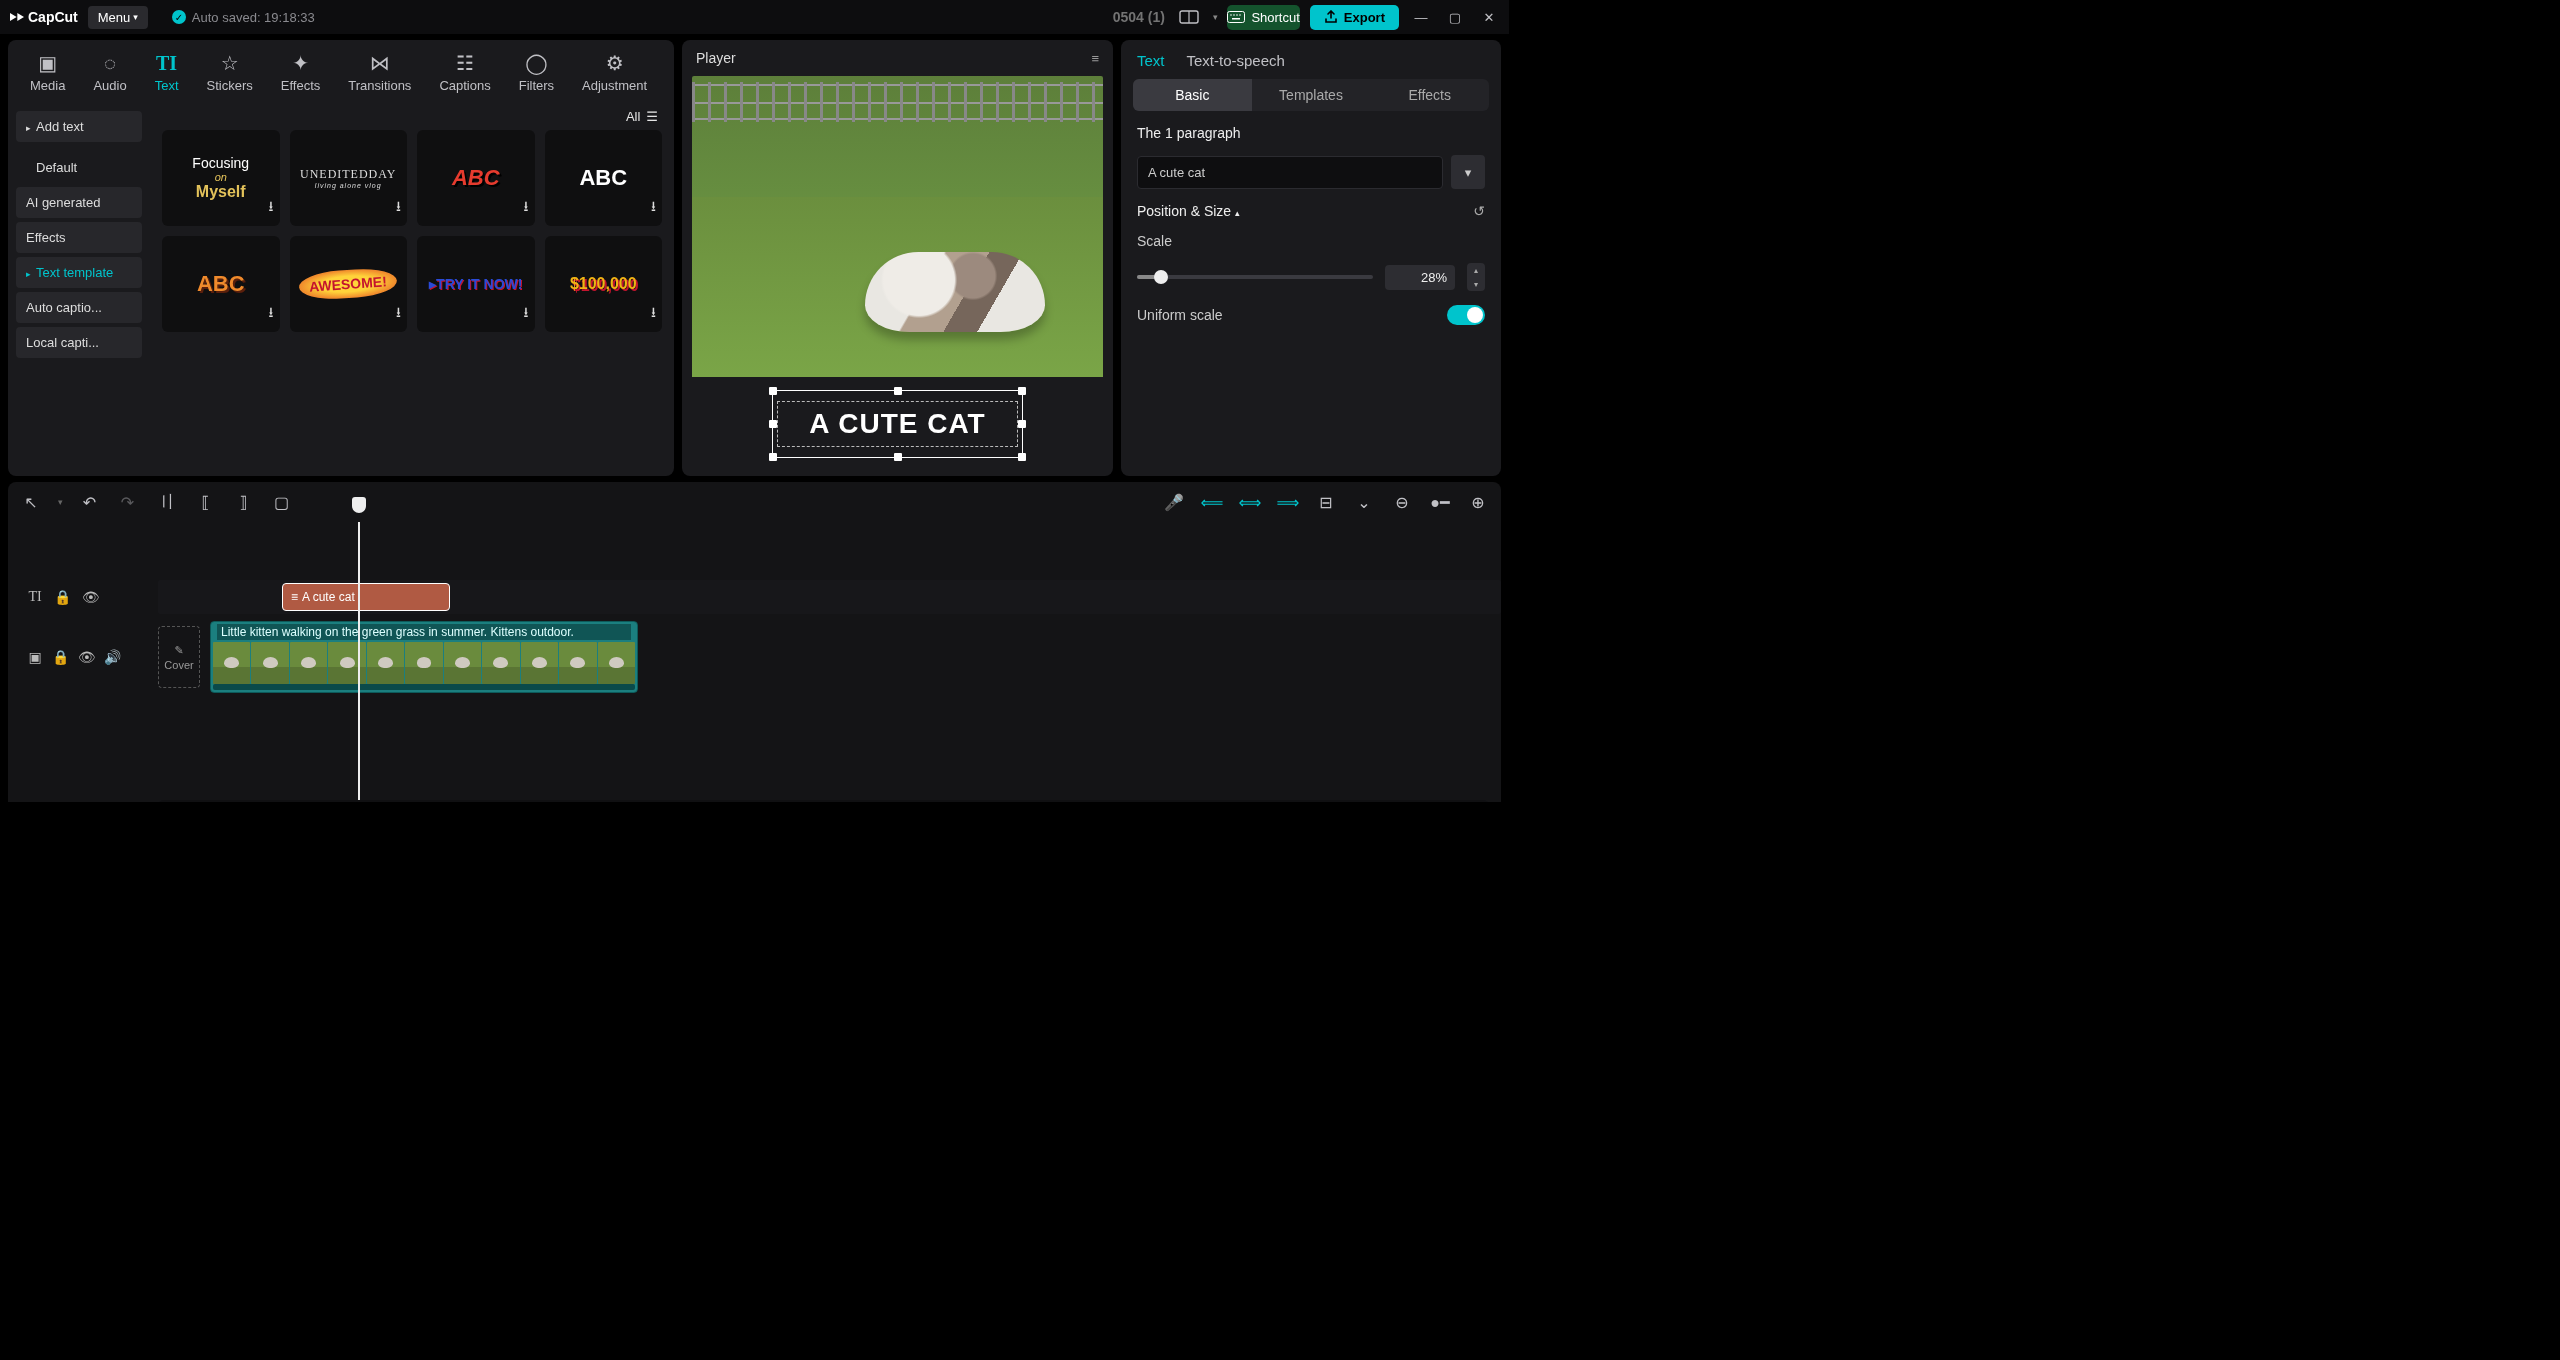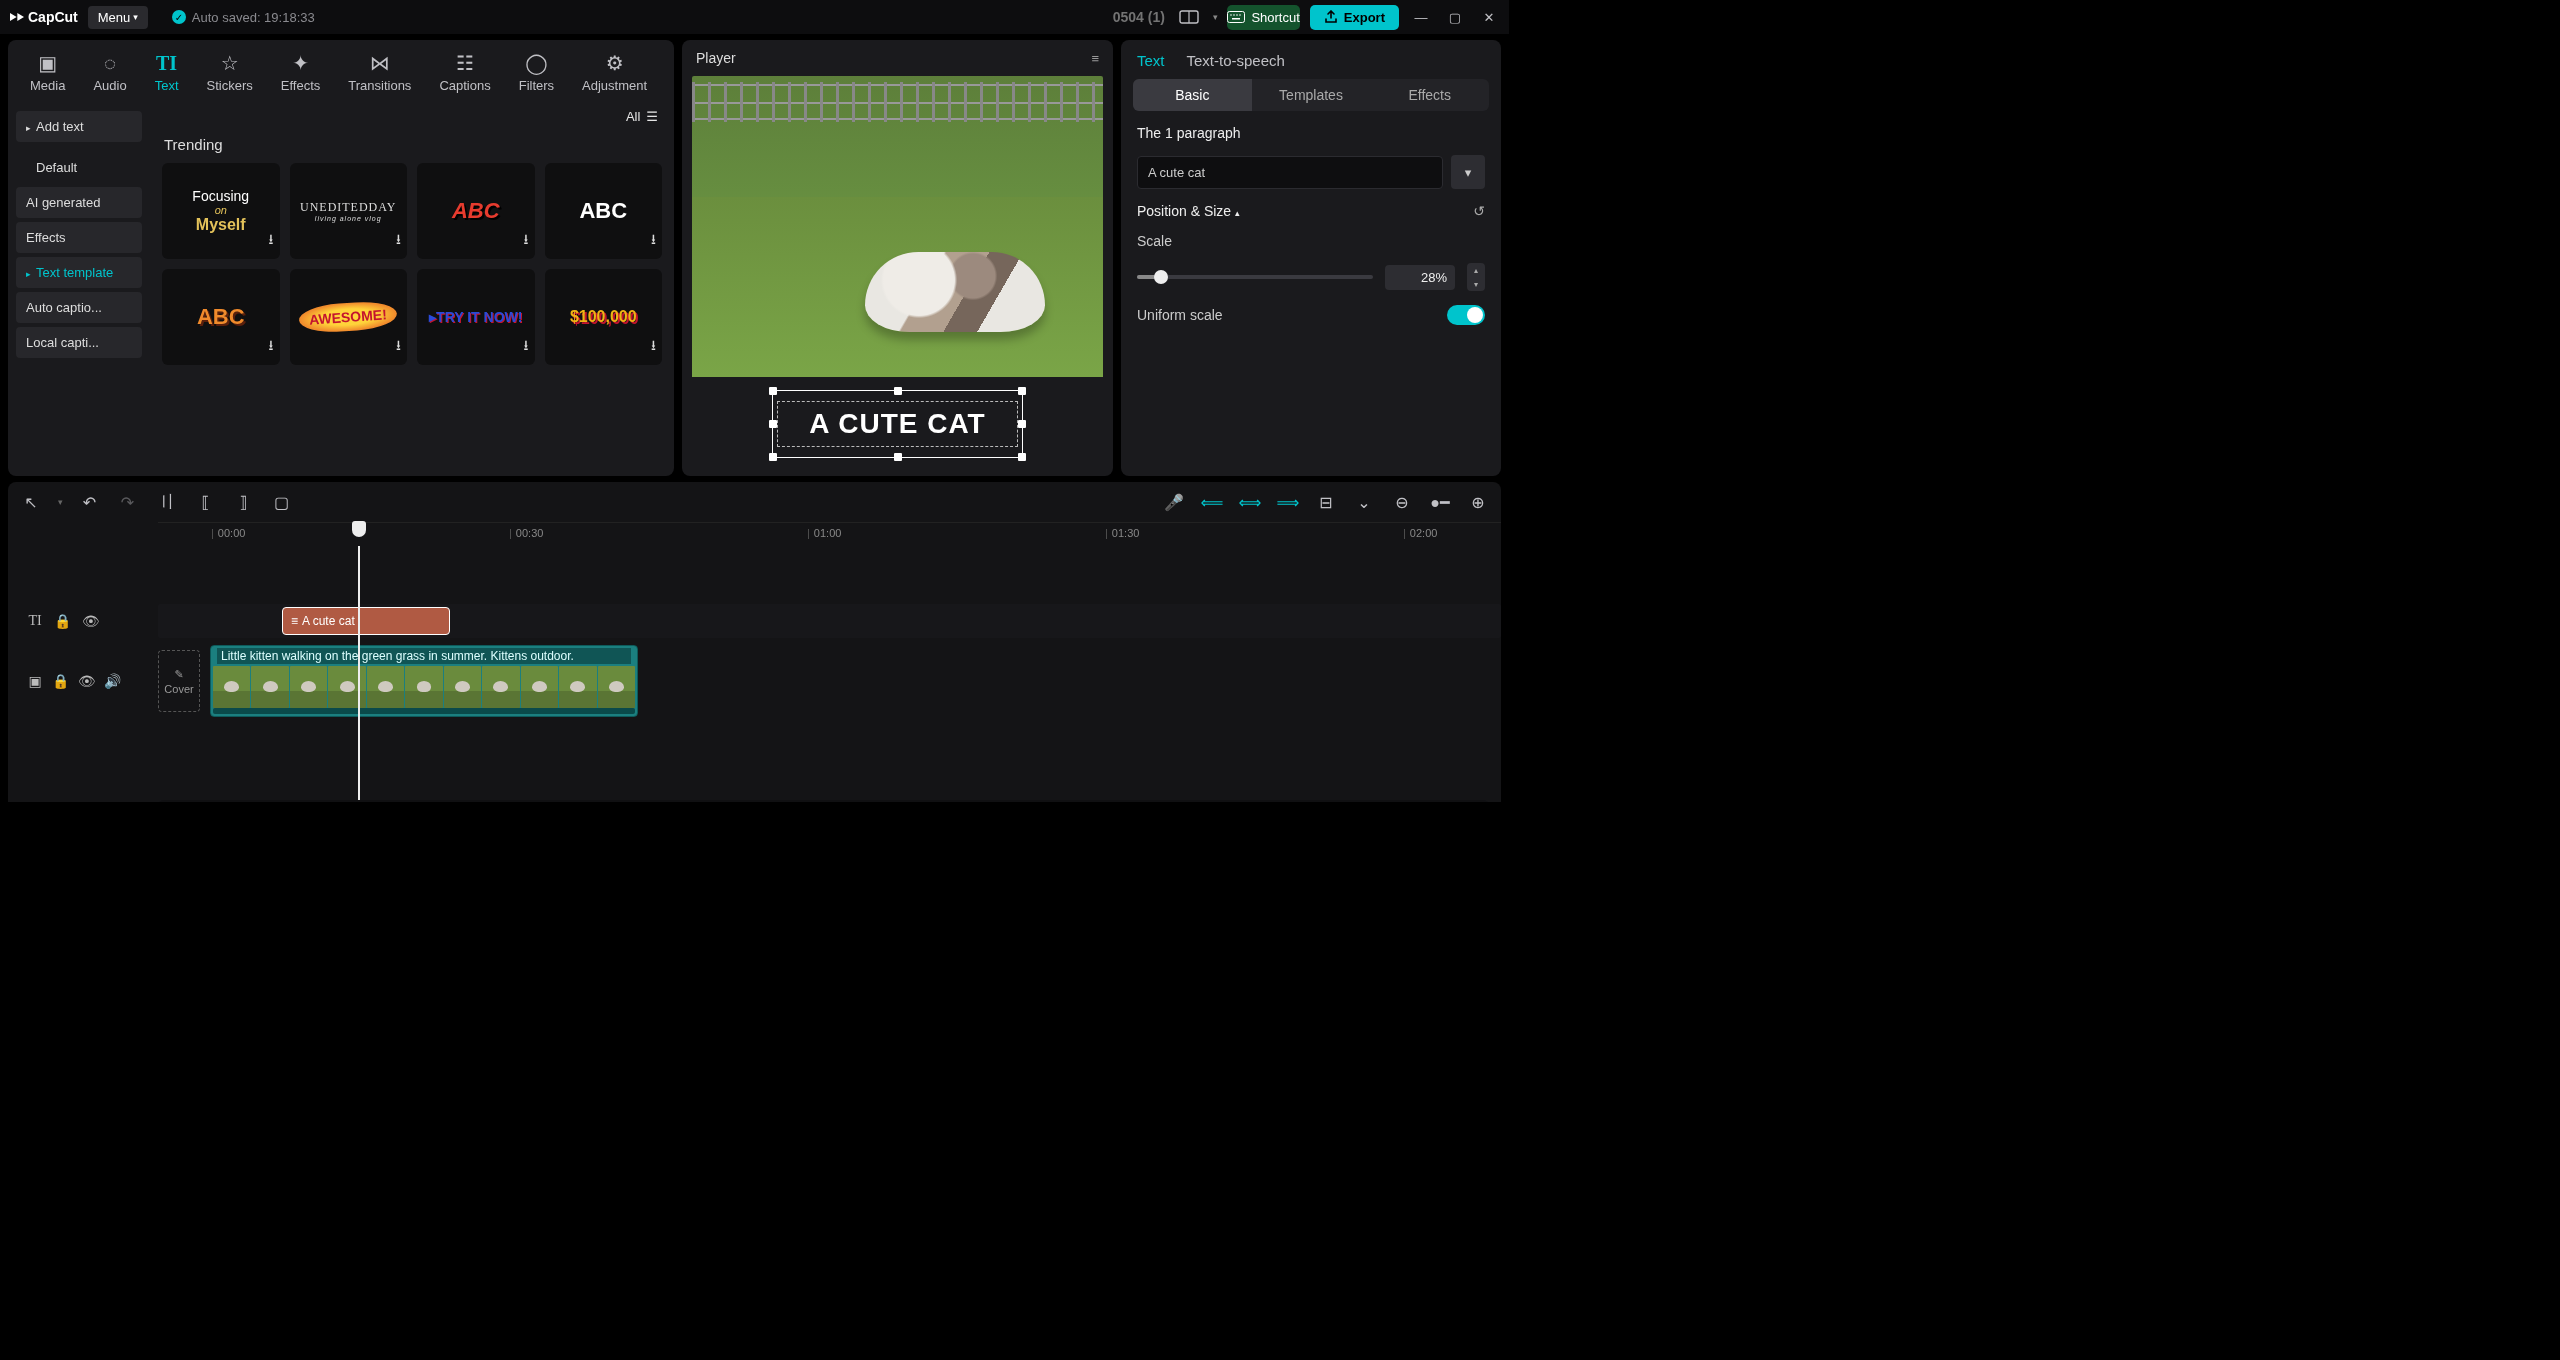--- a/index.html
+++ b/index.html
@@ -228,21 +228,20 @@
         <div class="lib-side-item">Effects</div>
         <div class="lib-side-item active"><span class="caret">▸</span><span>Text template</span></div>
         <div class="lib-side-item">Auto captio...</div>
         <div class="lib-side-item">Local capti...</div>
       </div>
       <div class="lib-content">
         <div class="lib-content-head">
           <span>All</span>
           <span>☰</span>
         </div>
-        <div class="lib-section-title">Trending</div>
         <div class="thumb-grid">
           <div class="thumb">
               <div style="text-align:center;font-family:serif">
                 <div style="color:#fff;font-size:14px">Focusing</div>
                 <div style="color:#e3c25a;font-style:italic;font-size:11px">on</div>
                 <div style="color:#e3c25a;font-weight:800;font-size:16px">Myself</div>
               </div>
               <span class="dl">⭳</span>
             </div>
           <div class="thumb">
@@ -362,27 +361,20 @@
       <span class="ico teal">⟸</span>
       <span class="ico teal">⟺</span>
       <span class="ico teal">⟹</span>
       <span class="ico">⊟</span>
       <span class="ico">⌄</span>
       <span class="ico">⊖</span>
       <span class="ico">●━</span>
       <span class="ico">⊕</span>
     </div>
   </div>
-  <div class="ruler">
-    <span class="tick" style="left:54px">00:00</span>
-    <span class="tick" style="left:352px">00:30</span>
-    <span class="tick" style="left:650px">01:00</span>
-    <span class="tick" style="left:948px">01:30</span>
-    <span class="tick" style="left:1246px">02:00</span>
-  </div>
   <div class="tracks">
     <div class="track-row" style="height:50px">
       <div class="track-head"></div>
       <div class="track-body" style="background:transparent"></div>
     </div>
     <div class="track-row">
       <div class="track-head">
         <span class="ico" style="font-family:serif">TI</span>
         <span class="ico">🔒</span>
         <span class="ico">👁</span>

